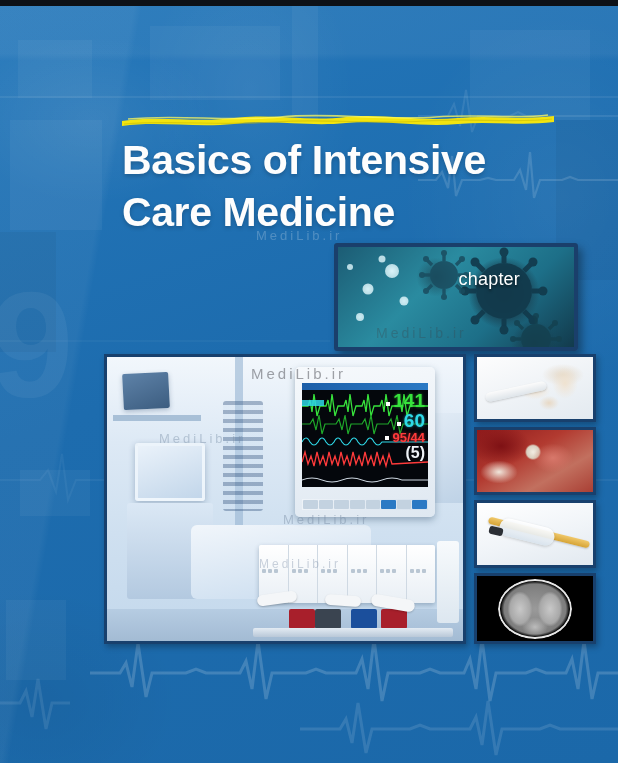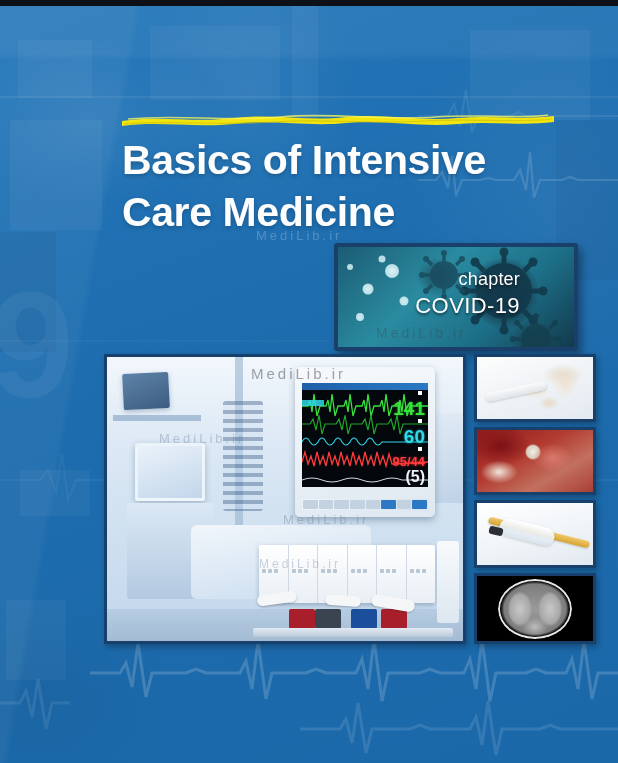--- a/index.html
+++ b/index.html
@@ -135,21 +135,21 @@
   }
   .mon-screen {
     position:absolute; left:7px; top:16px; width:126px; height:104px;
     background:#04070c; overflow:hidden;
   }
   .mon-topbar {
     position:absolute; left:0; top:0; width:100%; height:7px;
     background:linear-gradient(90deg,#1d5fa8,#2b79c4);
   }
   .mon-vitals { position:absolute; right:3px; top:8px; width:60px; z-index:3; }
-  .vrow { display:flex; align-items:flex-end; justify-content:flex-end; line-height:1; margin-bottom:1px;flex-direction:column; }
+  .vrow { display:flex; align-items:flex-end; justify-content:flex-end; line-height:1; margin-bottom:1px; }
   .vnum { font-weight:bold; font-family:"Liberation Sans", sans-serif; }
   .v-hr  { font-size:19px; color:#37e23c; text-shadow:0 0 3px rgba(55,226,60,0.6); }
   .v-spo2{ font-size:19px; color:#2fd9e8; text-shadow:0 0 3px rgba(47,217,232,0.6); }
   .v-bp  { font-size:13px; color:#ff3b3b; text-shadow:0 0 3px rgba(255,59,59,0.6); }
   .v-map { font-size:16px; color:#eef3f8; }
   .vsq { width:4px; height:4px; background:#fff; margin-right:3px; margin-bottom:4px; }
   .mon-btnbar {
     position:absolute; left:7px; bottom:7px; width:126px; height:11px;
     background:linear-gradient(90deg,#eef3f8,#d7e2ee);
     display:flex; gap:1px; padding:1px;
@@ -379,21 +379,20 @@
         <circle cx="54" cy="24" r="7"></circle>
           <circle cx="30" cy="42" r="5.5"></circle>
         <circle cx="66" cy="54" r="4.5"></circle>
           <circle cx="22" cy="70" r="4"></circle>
         <circle cx="44" cy="12" r="3.5"></circle>
           <circle cx="12" cy="20" r="3"></circle>
       </g>
     </svg>
     <div class="covid-text">
       <div class="covid-chapter">chapter</div>
-      <div class="covid-name">COVID-19</div>
     </div>
     <div class="wm mid" style="left:38px; top:78px; font-size:14px; z-index:4;">MediLib.ir</div>
   </div>
 
   <div class="collage">
 
     <div class="frame photo-main">
       <div class="icu-bg"></div>
 
       <div class="icu-shape" style="left:16px; top:16px; width:46px; height:36px;

